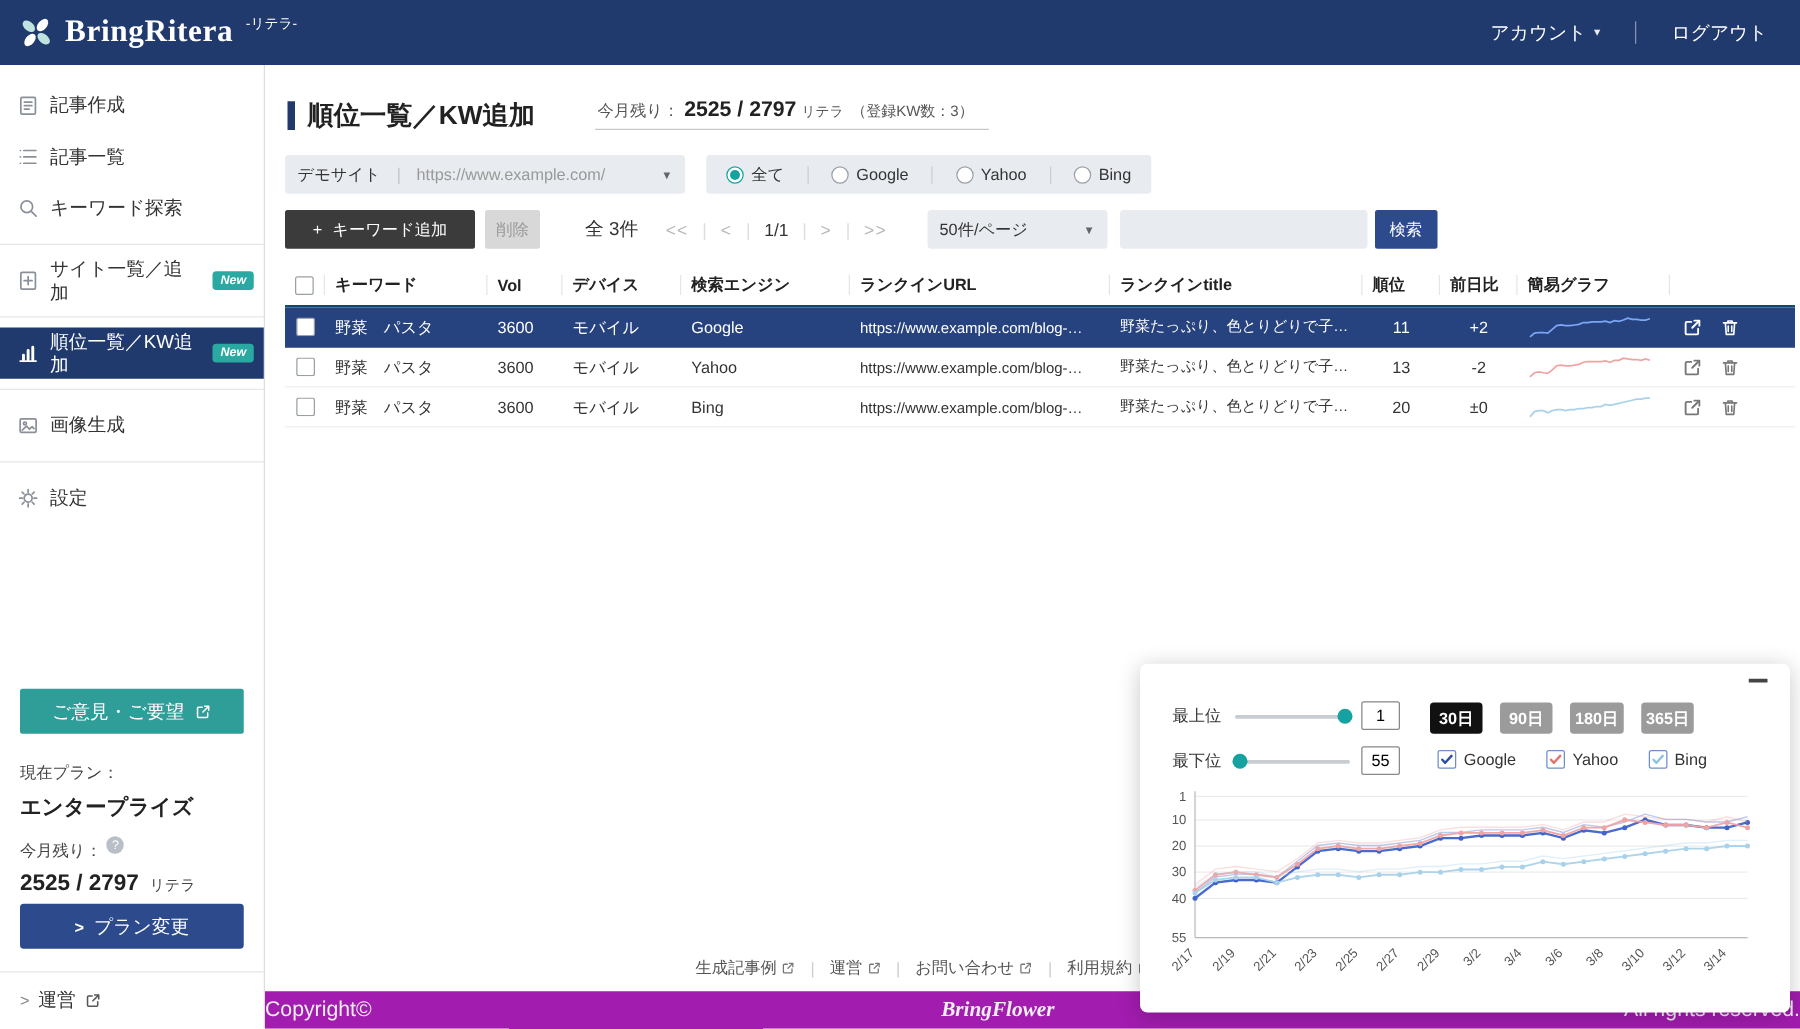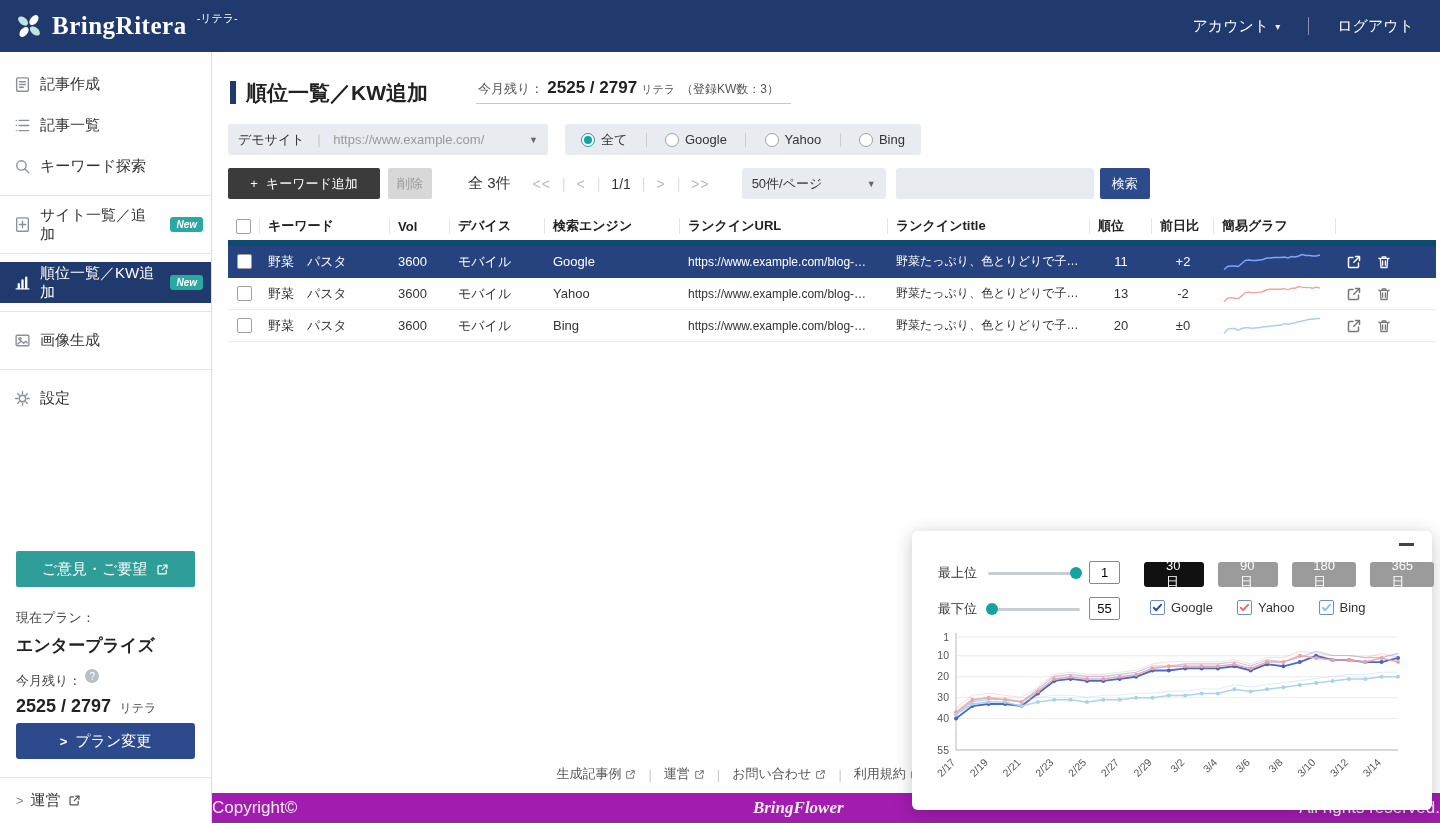--- a/index.html
+++ b/index.html
@@ -88,21 +88,21 @@
   .per-page { margin-left:32px; width:144px; height:31px; background:#e8ecf1; border-radius:3px; display:flex;
               align-items:center; justify-content:space-between; padding:0 10px; font-size:13px; color:#333; cursor:pointer; }
   .search-input { margin-left:10px; width:198px; height:31px; background:#e8ecf1; border:none; border-radius:3px;
                   padding:0 10px; font-size:13px; outline:none; }
   .search-btn { width:50px; height:31px; background:#2c4a8c; color:#fff; font-size:13px; display:flex;
                 align-items:center; justify-content:center; border-radius:2px; margin-left:6px; cursor:pointer; }
 
   
   .table { margin:13px 0 0 16px; width:1208px; }
   .thead, .trow { display:grid; grid-template-columns:32px 130px 60px 95px 135px 208px 202px 62px 62px 122px 1fr; align-items:center; }
-  .thead { height:34px; border-bottom:6px solid #0c4a6e; font-size:13px; font-weight:bold; color:#222; }
+  .thead { height:34px; border-bottom:2px solid #0c4a6e; font-size:13px; font-weight:bold; color:#222; }
   .hcell { padding:0 8px; height:16px; display:flex; align-items:center; border-right:1px solid #e3e6ea; overflow:hidden; white-space:nowrap; }
   .hcell.last { border-right:none; }
   .hcell.cb-cell { justify-content:center; border-right:1px solid #e3e6ea; }
   .trow { height:32px; border-bottom:1px solid #ededed; font-size:13px; color:#333; }
   .trow.selected { background:#27437f; color:#fff; border-bottom-color:#27437f; }
   .cell { padding:0 8px; overflow:hidden; white-space:nowrap; text-overflow:ellipsis; }
   .cell.cb-c { display:flex; justify-content:center; }
   .cell.small { font-size:12px; }
   .cell.center { text-align:center; }
   .cb { width:15px; height:15px; border:1px solid #9aa0a6; border-radius:2px; background:#fff; display:inline-block; cursor:pointer; }
@@ -126,22 +126,22 @@
   .pmin { position:absolute; top:12px; right:18px; width:15px; height:2.5px; background:#444; cursor:pointer; }
   .slider-area { position:absolute; left:26px; top:30px; display:flex; flex-direction:column; gap:13px; }
   .slider-row { display:flex; align-items:center; gap:9px; font-size:13px; color:#333; }
   .slider-label { width:41px; }
   .slider { position:relative; width:92px; height:14px; cursor:pointer; }
   .slider-track { position:absolute; top:6px; left:0; right:0; height:3px; background:#c8cdd2; border-radius:2px; }
   .slider-thumb { position:absolute; top:1px; width:12px; height:12px; border-radius:50%; background:#17a2a2; }
   .thumb-right { right:-2px; } .thumb-left { left:-2px; }
   .rank-input { width:31px; height:23px; border:1px solid #888; border-radius:2px; text-align:center; font-size:13px; outline:none; }
   .range-row { position:absolute; left:232px; top:31px; display:flex; gap:14px; }
-  .range-btn { min-width:42px; height:25px; display:flex; align-items:center; justify-content:center; padding:0 22px;
-               background:#9b9b9b; color:#fff; font-size:13px; border-radius:3px; cursor:pointer; }
+  .range-btn { min-width:42px; height:25px; display:flex; align-items:center; justify-content:center; padding:0 4px;
+               background:#9b9b9b; color:#fff; font-size:13px; border-radius:3px; cursor:pointer;font-weight:bold; }
   .range-btn.active { background:#111; }
   .series-row { position:absolute; left:238px; top:69px; display:flex; gap:24px; align-items:center; font-size:13px; color:#333; }
   .series-opt { display:flex; align-items:center; gap:6px; cursor:pointer; }
   .scb { width:15px; height:15px; border:1.5px solid #6f8fc9; border-radius:2px; background:#fff;
          display:flex; align-items:center; justify-content:center; }
   .scb svg { width:11px; height:11px; }
   #main-chart { position:absolute; left:12px; top:98px; }
   .tick { font-size:10.5px; fill:#555; }
 </style>
 </head>

